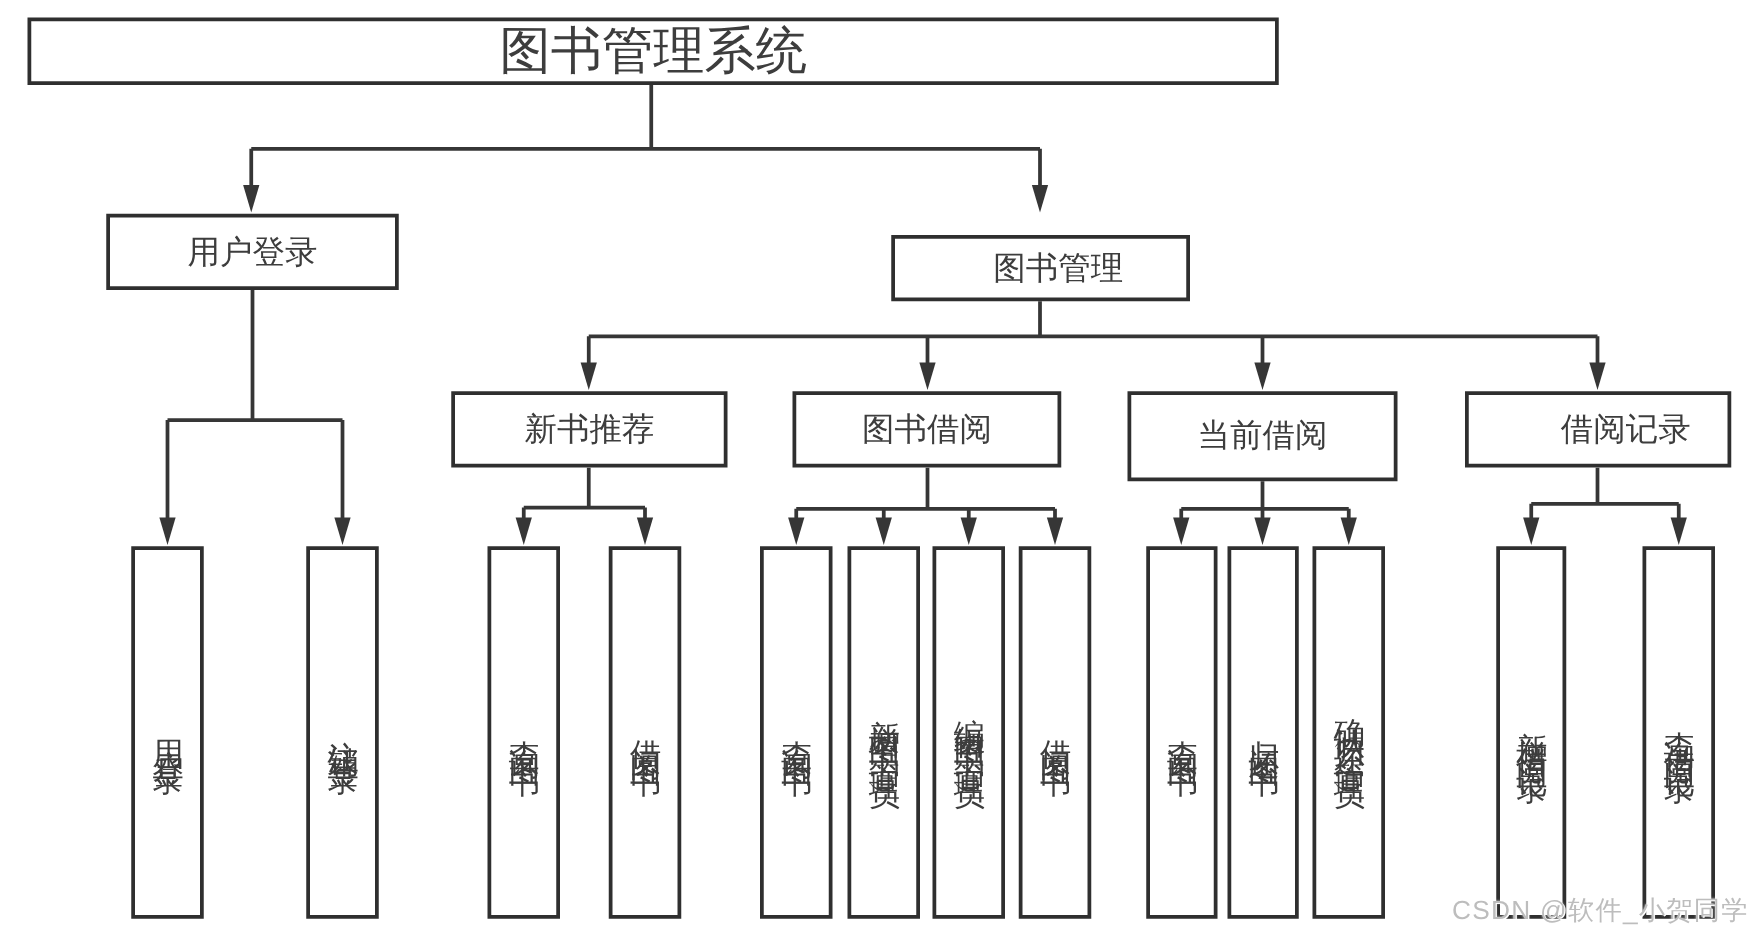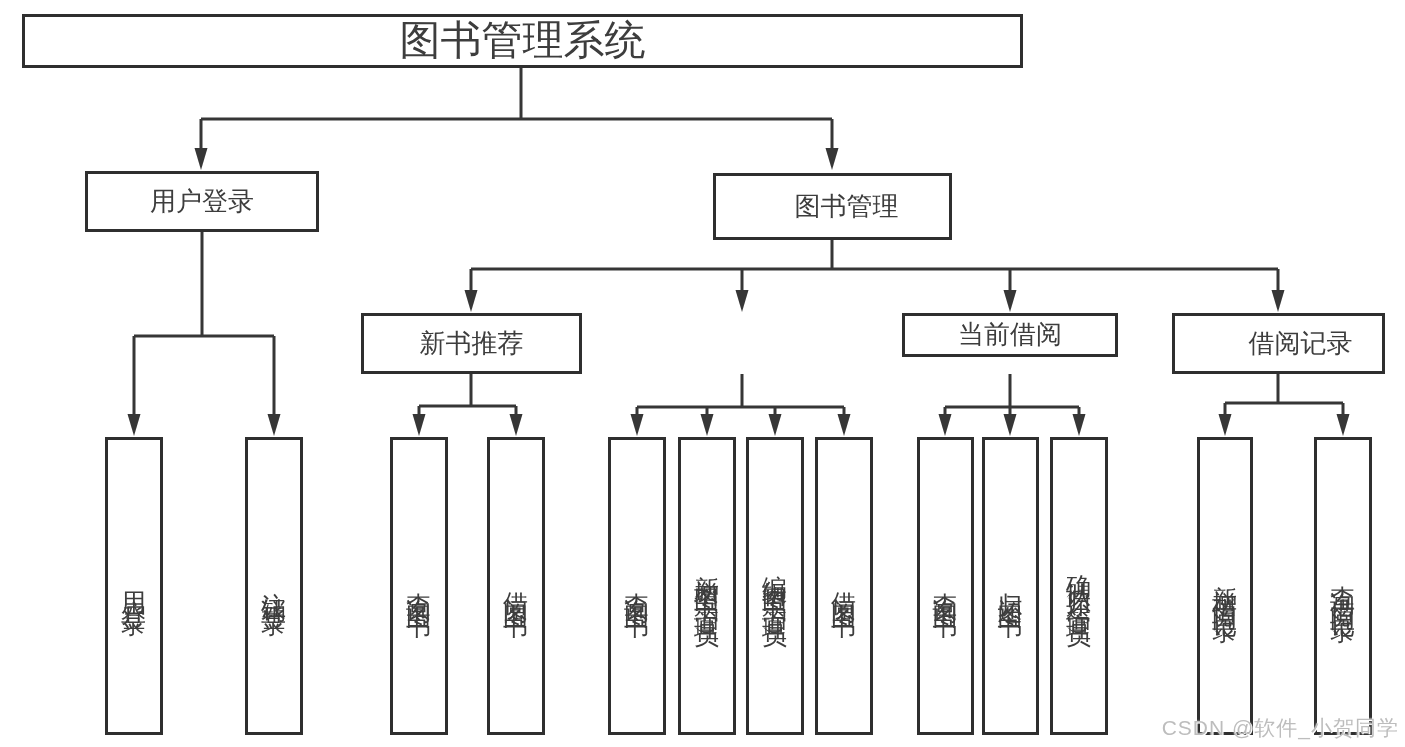--- a/index.html
+++ b/index.html
@@ -87,28 +87,31 @@
     </g>
   </svg>
 
   <div class="node hnode root-node" style="left:22px;top:14px;width:1001px;height:54px;">
     <span>图书管理系统</span>
   </div>
 
   <div class="node hnode" style="left:85px;top:171px;width:234px;height:61px;">
     <span>用户登录</span>
   </div>
-  <div class="node hnode" style="left:713px;top:173px;width:239px;height:67px;padding-left:28px;">
+  <div class="node hnode" style="left:713px;top:188px;width:239px;height:53px;padding-left:28px;">
     <span>图书管理</span>
   </div>
 
   <div class="node hnode" style="left:361px;top:313px;width:221px;height:61px;">
     <span>新书推荐</span>
   </div>
-  <div class="node hnode" style="left:902px;top:313px;width:216px;height:44px;">
+  <div class="node hnode" style="left:634px;top:313px;width:215px;height:61px;">
+    <span>图书借阅</span>
+  </div>
+  <div class="node hnode" style="left:902px;top:313px;width:216px;height:72px;">
     <span>当前借阅</span>
   </div>
   <div class="node hnode" style="left:1172px;top:313px;width:213px;height:61px;padding-left:44px;">
     <span>借阅记录</span>
   </div>
 
   <div class="node vnode" style="left:105px;top:437px;width:58px;height:298px;">
     <span class="vtext">用户登录</span>
   </div>
   <div class="node vnode" style="left:245px;top:437px;width:58px;height:298px;">

